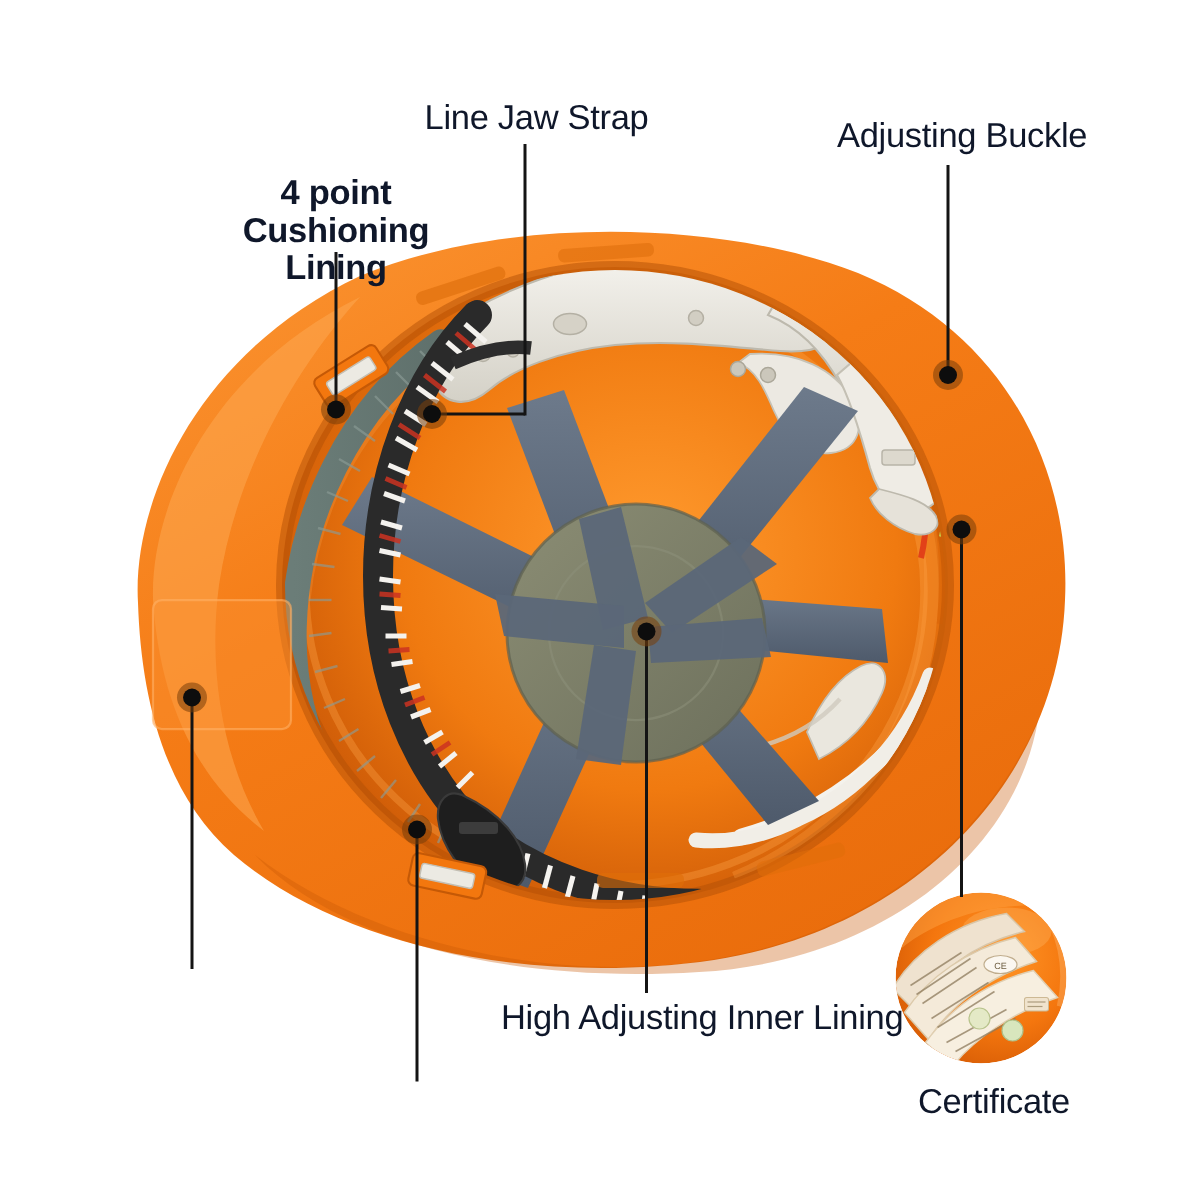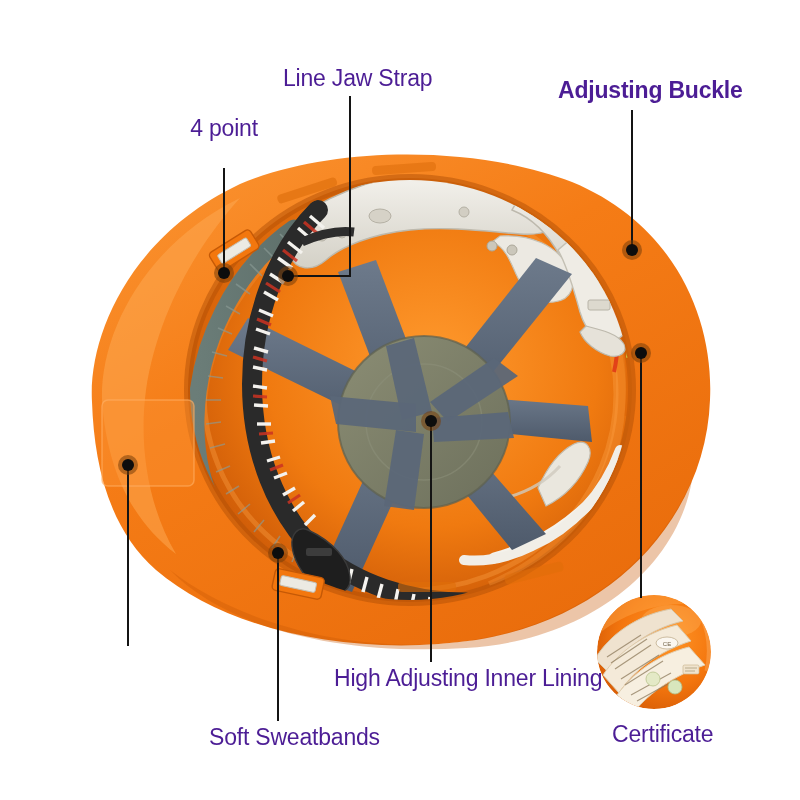--- a/index.html
+++ b/index.html
@@ -10,21 +10,21 @@
   #stage {
     position: relative;
     width: 800px;
     height: 800px;
     background: #ffffff;
     overflow: hidden;
     font-family: "Liberation Sans", sans-serif;
   }
   .label {
     position: absolute;
-    color: #4c1d95;
+    color: #0f172a;
     font-size: 23px;
     line-height: 25px;
     white-space: nowrap;
     letter-spacing: -0.2px;
   }
   .label.two-line { white-space: normal; text-align: center; line-height: 25px; }
   .leader {
     position: absolute;
     background: #141414;
   }
@@ -369,26 +369,26 @@
   <div class="dot" style="left:282px; top:270px; width:12px; height:12px;"></div>
   <div class="dot" style="left:218px; top:267px; width:12px; height:12px;"></div>
   <div class="dot" style="left:626px; top:244px; width:12px; height:12px;"></div>
   <div class="dot" style="left:122px; top:459px; width:12px; height:12px;"></div>
   <div class="dot" style="left:272px; top:547px; width:12px; height:12px;"></div>
   <div class="dot" style="left:425px; top:415px; width:12px; height:12px;"></div>
   <div class="dot" style="left:635px; top:347px; width:12px; height:12px;"></div>
 
   <div class="label" style="left:283px; top:66px;">Line Jaw Strap</div>
 
-  <div class="label two-line" style="left:152px; top:116px; width:144px;">
+  <div class="label two-line" style="left:152px; top:116px; width:144px;font-weight:bold;">
     <span>4 point</span><br>
+    <span>Cushioning Lining</span>
   </div>
 
-  <div class="label" style="left:558px; top:78px;font-weight:bold;">Adjusting Buckle</div>
-
-
-  <div class="label" style="left:209px; top:725px;">Soft Sweatbands</div>
+  <div class="label" style="left:558px; top:78px;">Adjusting Buckle</div>
+
+
 
   <div class="label" style="left:334px; top:666px;">High Adjusting Inner Lining</div>
 
   <div class="label" style="left:612px; top:722px;">Certificate</div>
 
 </div>
 
 </body></html>

